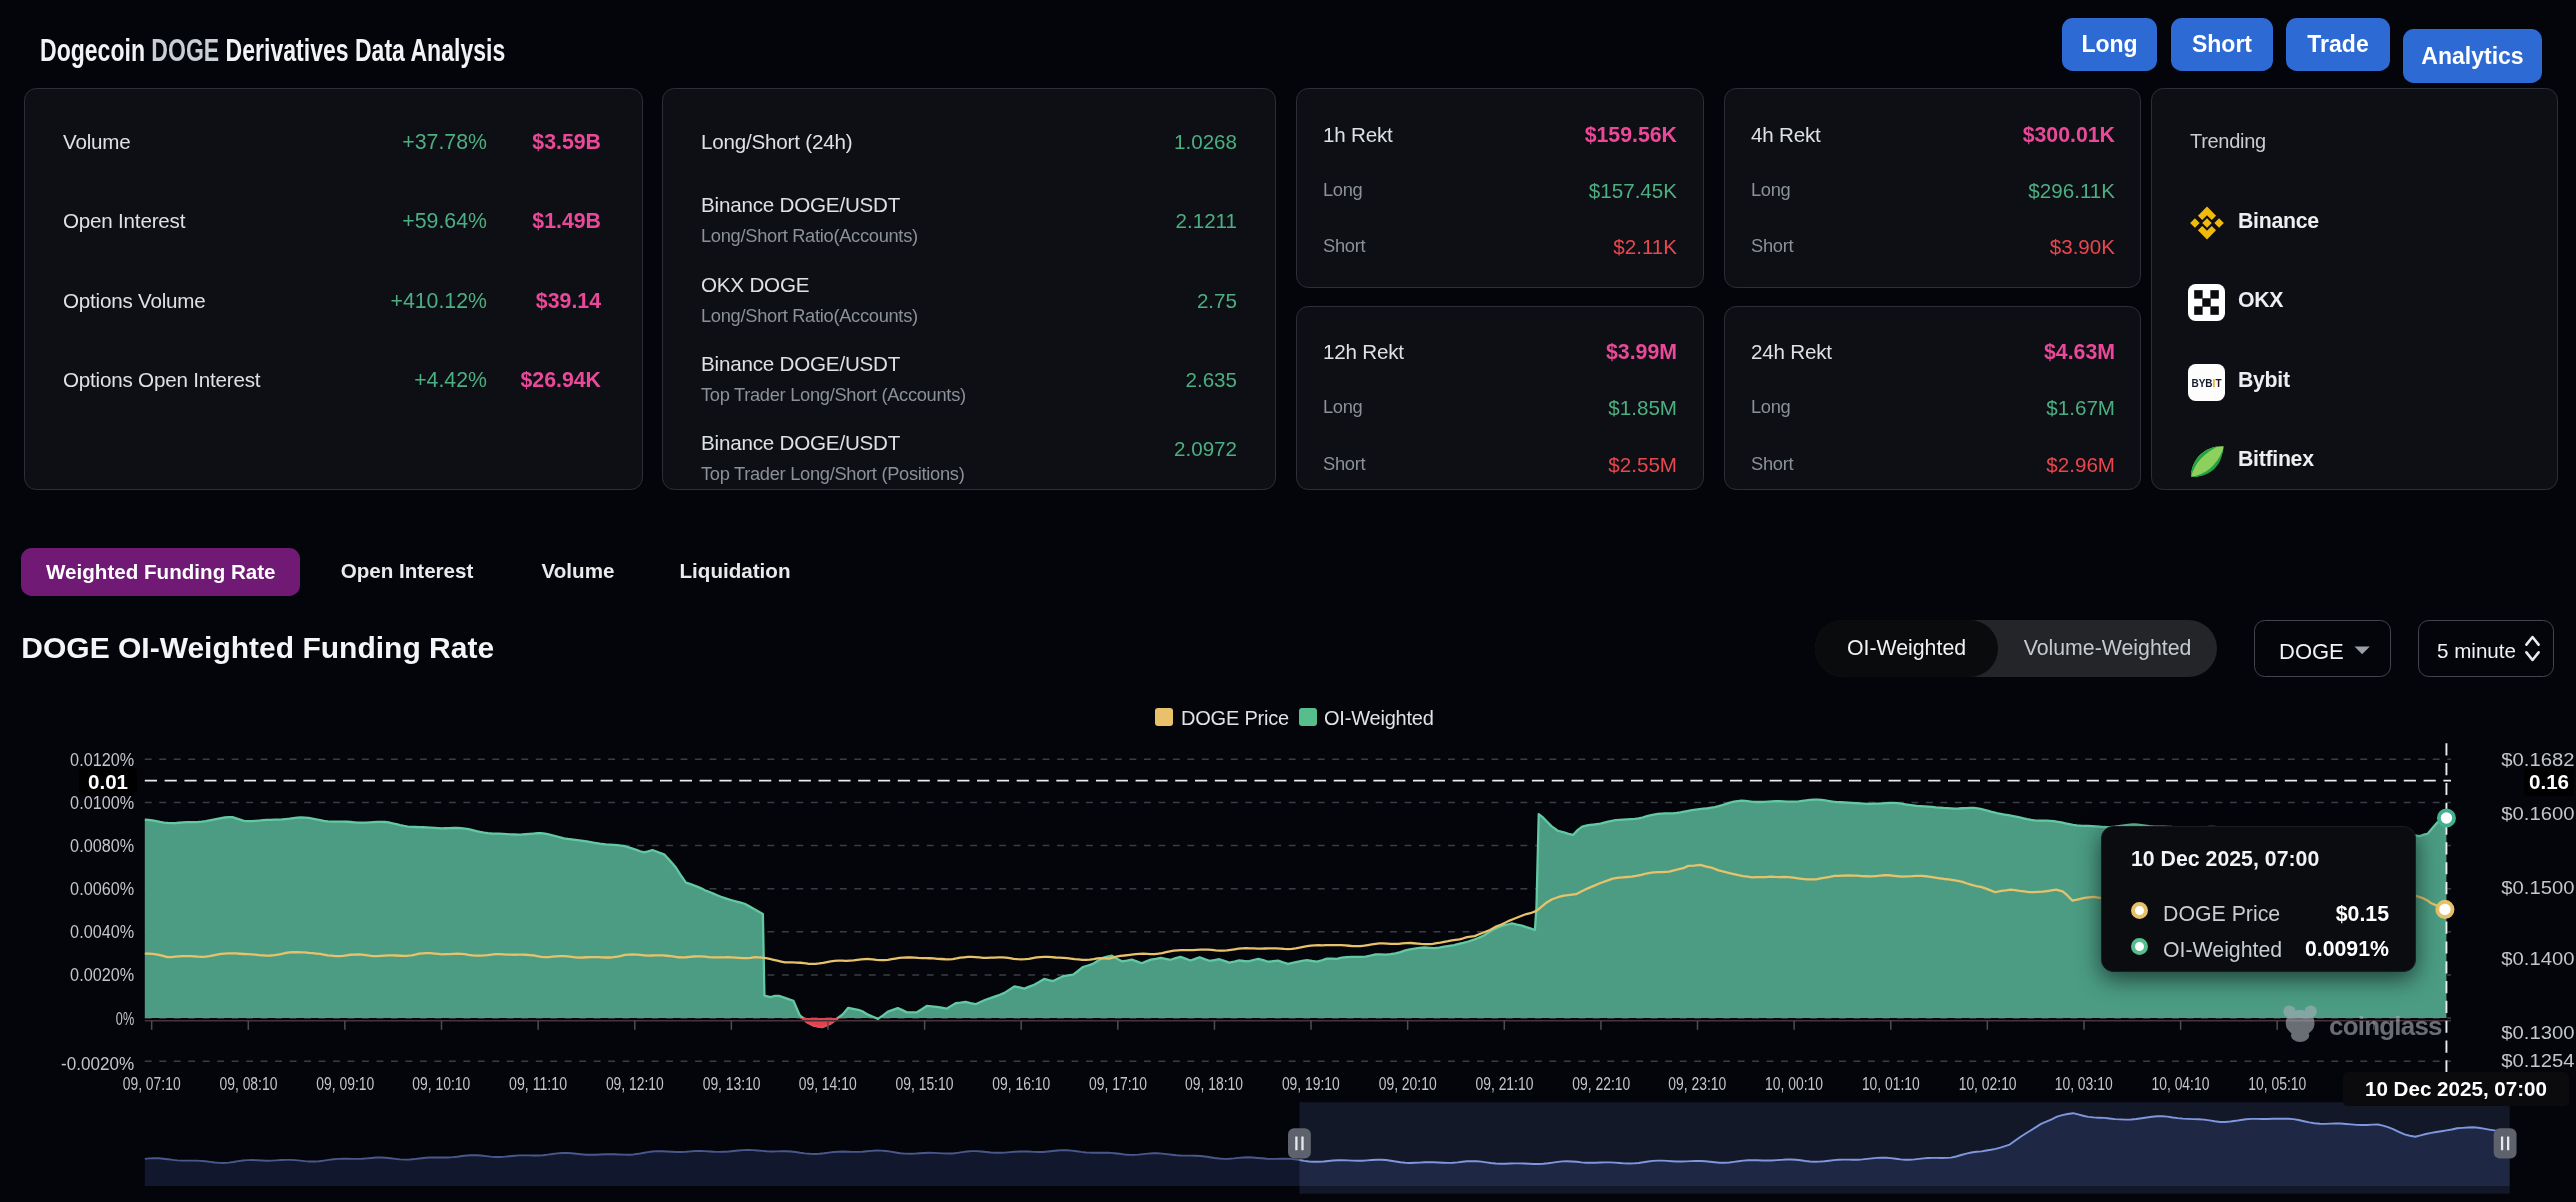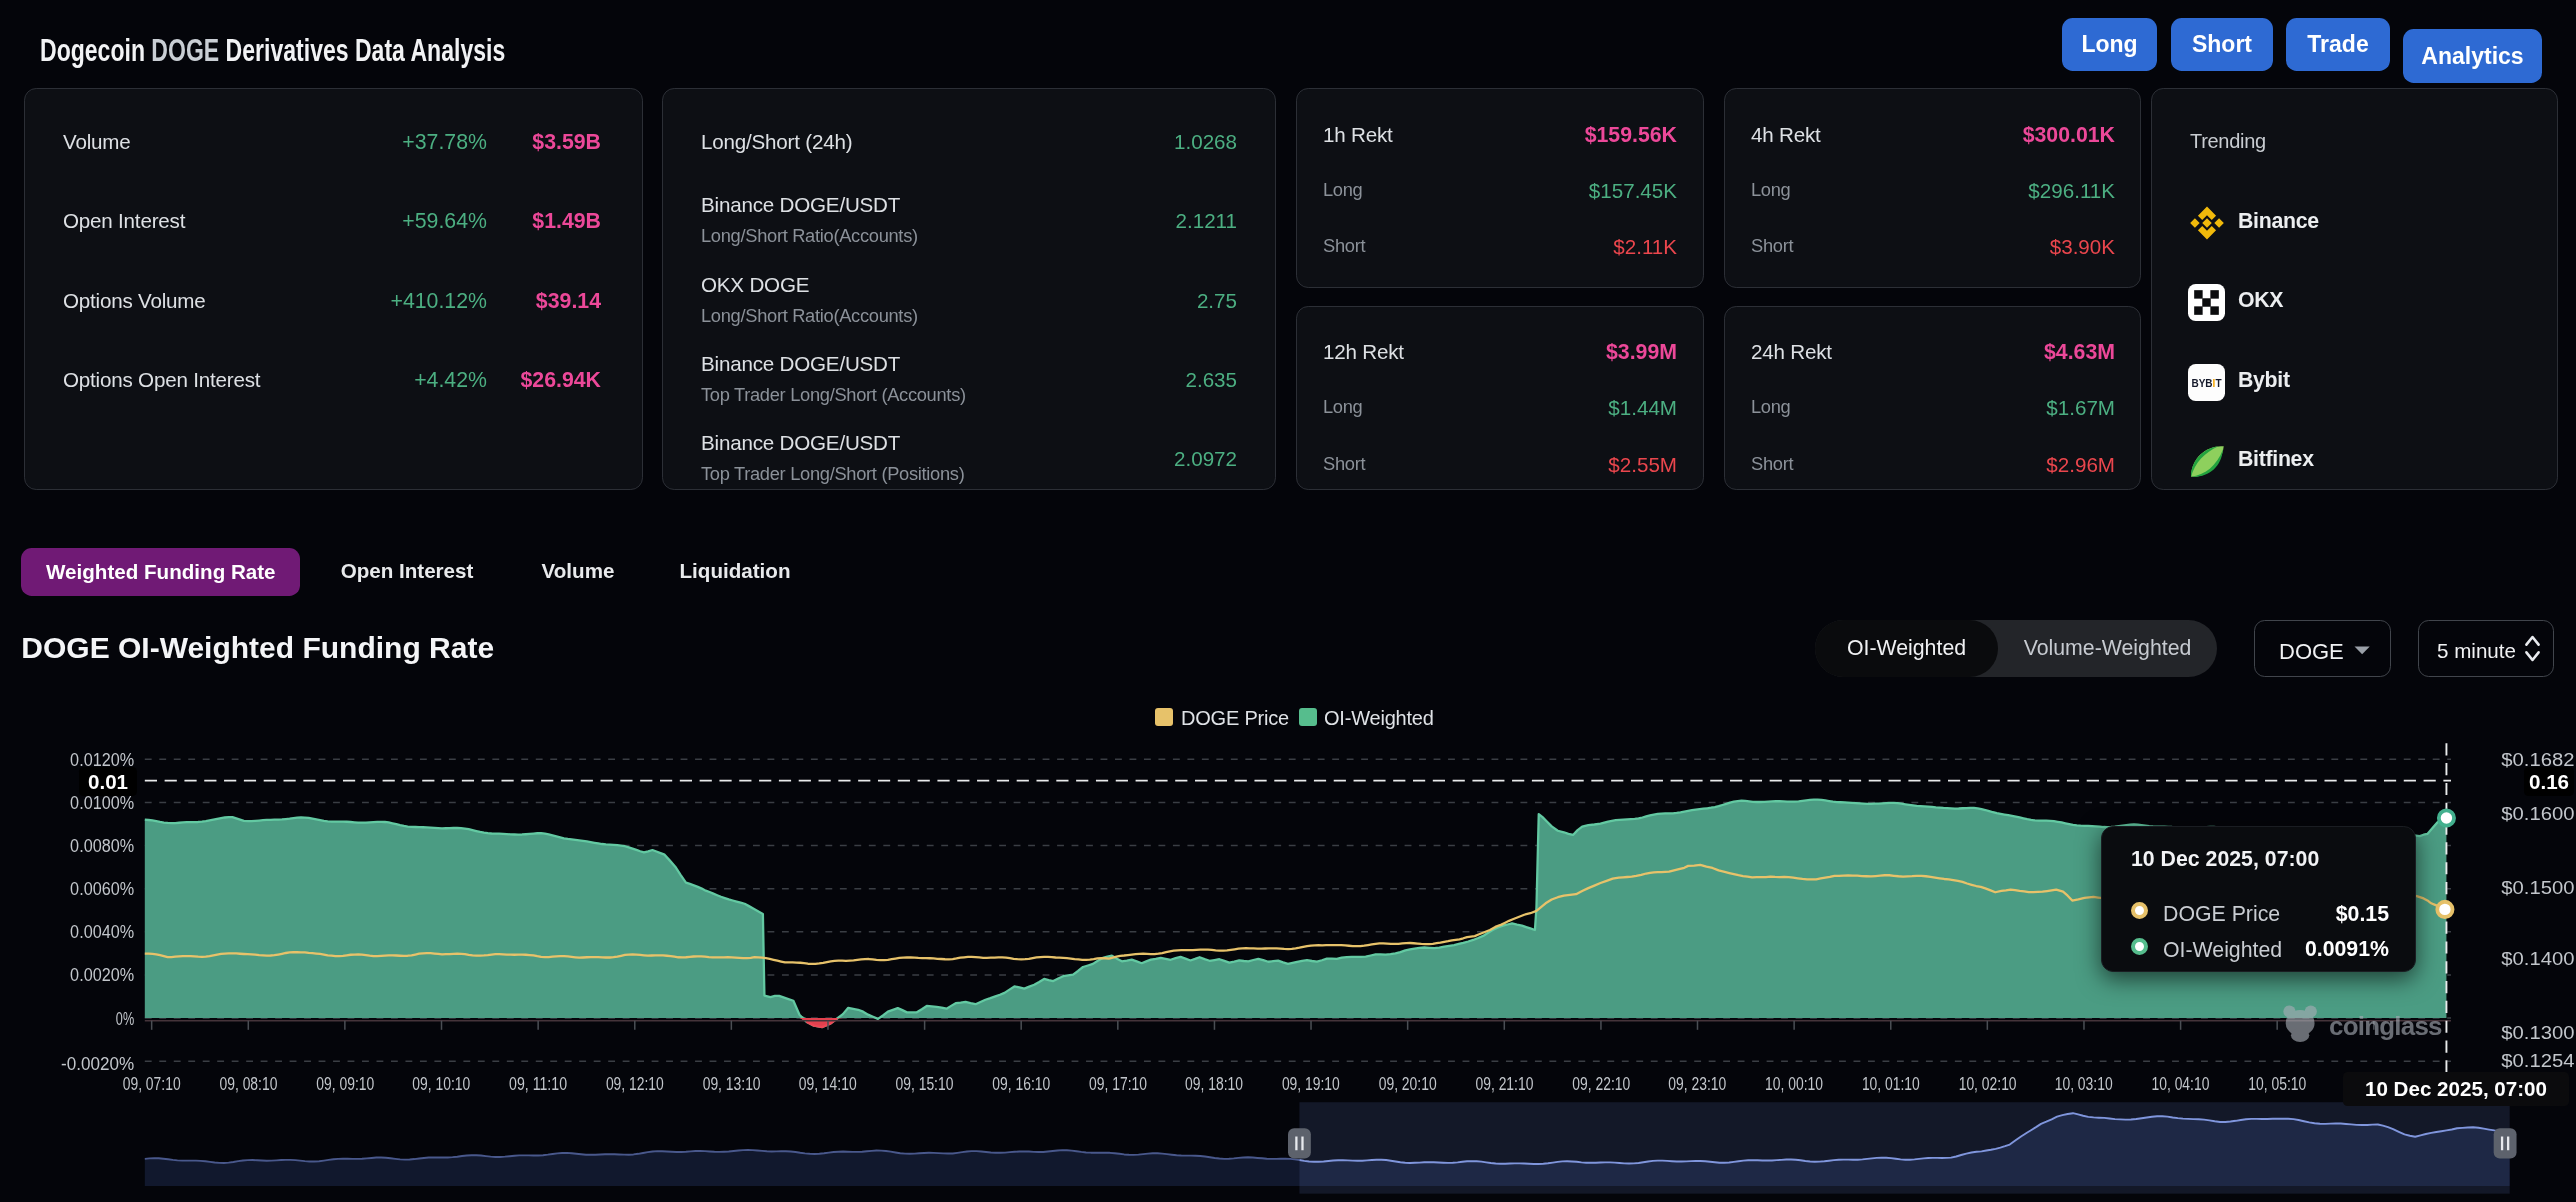--- a/index.html
+++ b/index.html
@@ -41,40 +41,40 @@
 <div class="sub" style="left:701px;top:225px;">Long/Short Ratio(Accounts)</div>
 <div class="gval" style="left:1052px;top:209px;width:185px;">2.1211</div>
 <div class="lab" style="left:701px;top:273px;">OKX DOGE</div>
 <div class="sub" style="left:701px;top:305px;">Long/Short Ratio(Accounts)</div>
 <div class="gval" style="left:1052px;top:289px;width:185px;">2.75</div>
 <div class="lab" style="left:701px;top:352px;">Binance DOGE/USDT</div>
 <div class="sub" style="left:701px;top:384px;">Top Trader Long/Short (Accounts)</div>
 <div class="gval" style="left:1052px;top:368px;width:185px;">2.635</div>
 <div class="lab" style="left:701px;top:431px;">Binance DOGE/USDT</div>
 <div class="sub" style="left:701px;top:463px;">Top Trader Long/Short (Positions)</div>
-<div class="gval" style="left:1052px;top:447px;width:185px;">2.0972</div>
+<div class="gval" style="left:1052px;top:437px;width:185px;">2.0972</div>
 <div class="panel" style="left:1296px;top:88px;width:408px;height:200px;"></div>
 <div class="lab" style="left:1323px;top:123px;">1h Rekt</div>
 <div class="val" style="left:1323px;top:123px;width:354px;">$159.56K</div>
 <div class="sub" style="left:1323px;top:179px;">Long</div>
 <div class="gval" style="left:1323px;top:179px;width:354px;">$157.45K</div>
 <div class="sub" style="left:1323px;top:235px;">Short</div>
 <div class="rval" style="left:1323px;top:235px;width:354px;">$2.11K</div>
 <div class="panel" style="left:1724px;top:88px;width:417px;height:200px;"></div>
 <div class="lab" style="left:1751px;top:123px;">4h Rekt</div>
 <div class="val" style="left:1751px;top:123px;width:364px;">$300.01K</div>
 <div class="sub" style="left:1751px;top:179px;">Long</div>
 <div class="gval" style="left:1751px;top:179px;width:364px;">$296.11K</div>
 <div class="sub" style="left:1751px;top:235px;">Short</div>
 <div class="rval" style="left:1751px;top:235px;width:364px;">$3.90K</div>
 <div class="panel" style="left:1296px;top:306px;width:408px;height:184px;"></div>
 <div class="lab" style="left:1323px;top:340px;">12h Rekt</div>
 <div class="val" style="left:1323px;top:340px;width:354px;">$3.99M</div>
 <div class="sub" style="left:1323px;top:396px;">Long</div>
-<div class="gval" style="left:1323px;top:396px;width:354px;">$1.44M</div>
+<div class="gval" style="left:1323px;top:396px;width:354px;">$1.85M</div>
 <div class="sub" style="left:1323px;top:453px;">Short</div>
 <div class="rval" style="left:1323px;top:453px;width:354px;">$2.55M</div>
 <div class="panel" style="left:1724px;top:306px;width:417px;height:184px;"></div>
 <div class="lab" style="left:1751px;top:340px;">24h Rekt</div>
 <div class="val" style="left:1751px;top:340px;width:364px;">$4.63M</div>
 <div class="sub" style="left:1751px;top:396px;">Long</div>
 <div class="gval" style="left:1751px;top:396px;width:364px;">$1.67M</div>
 <div class="sub" style="left:1751px;top:453px;">Short</div>
 <div class="rval" style="left:1751px;top:453px;width:364px;">$2.96M</div>
 <div class="panel" style="left:2151px;top:88px;width:407px;height:402px;"></div>

